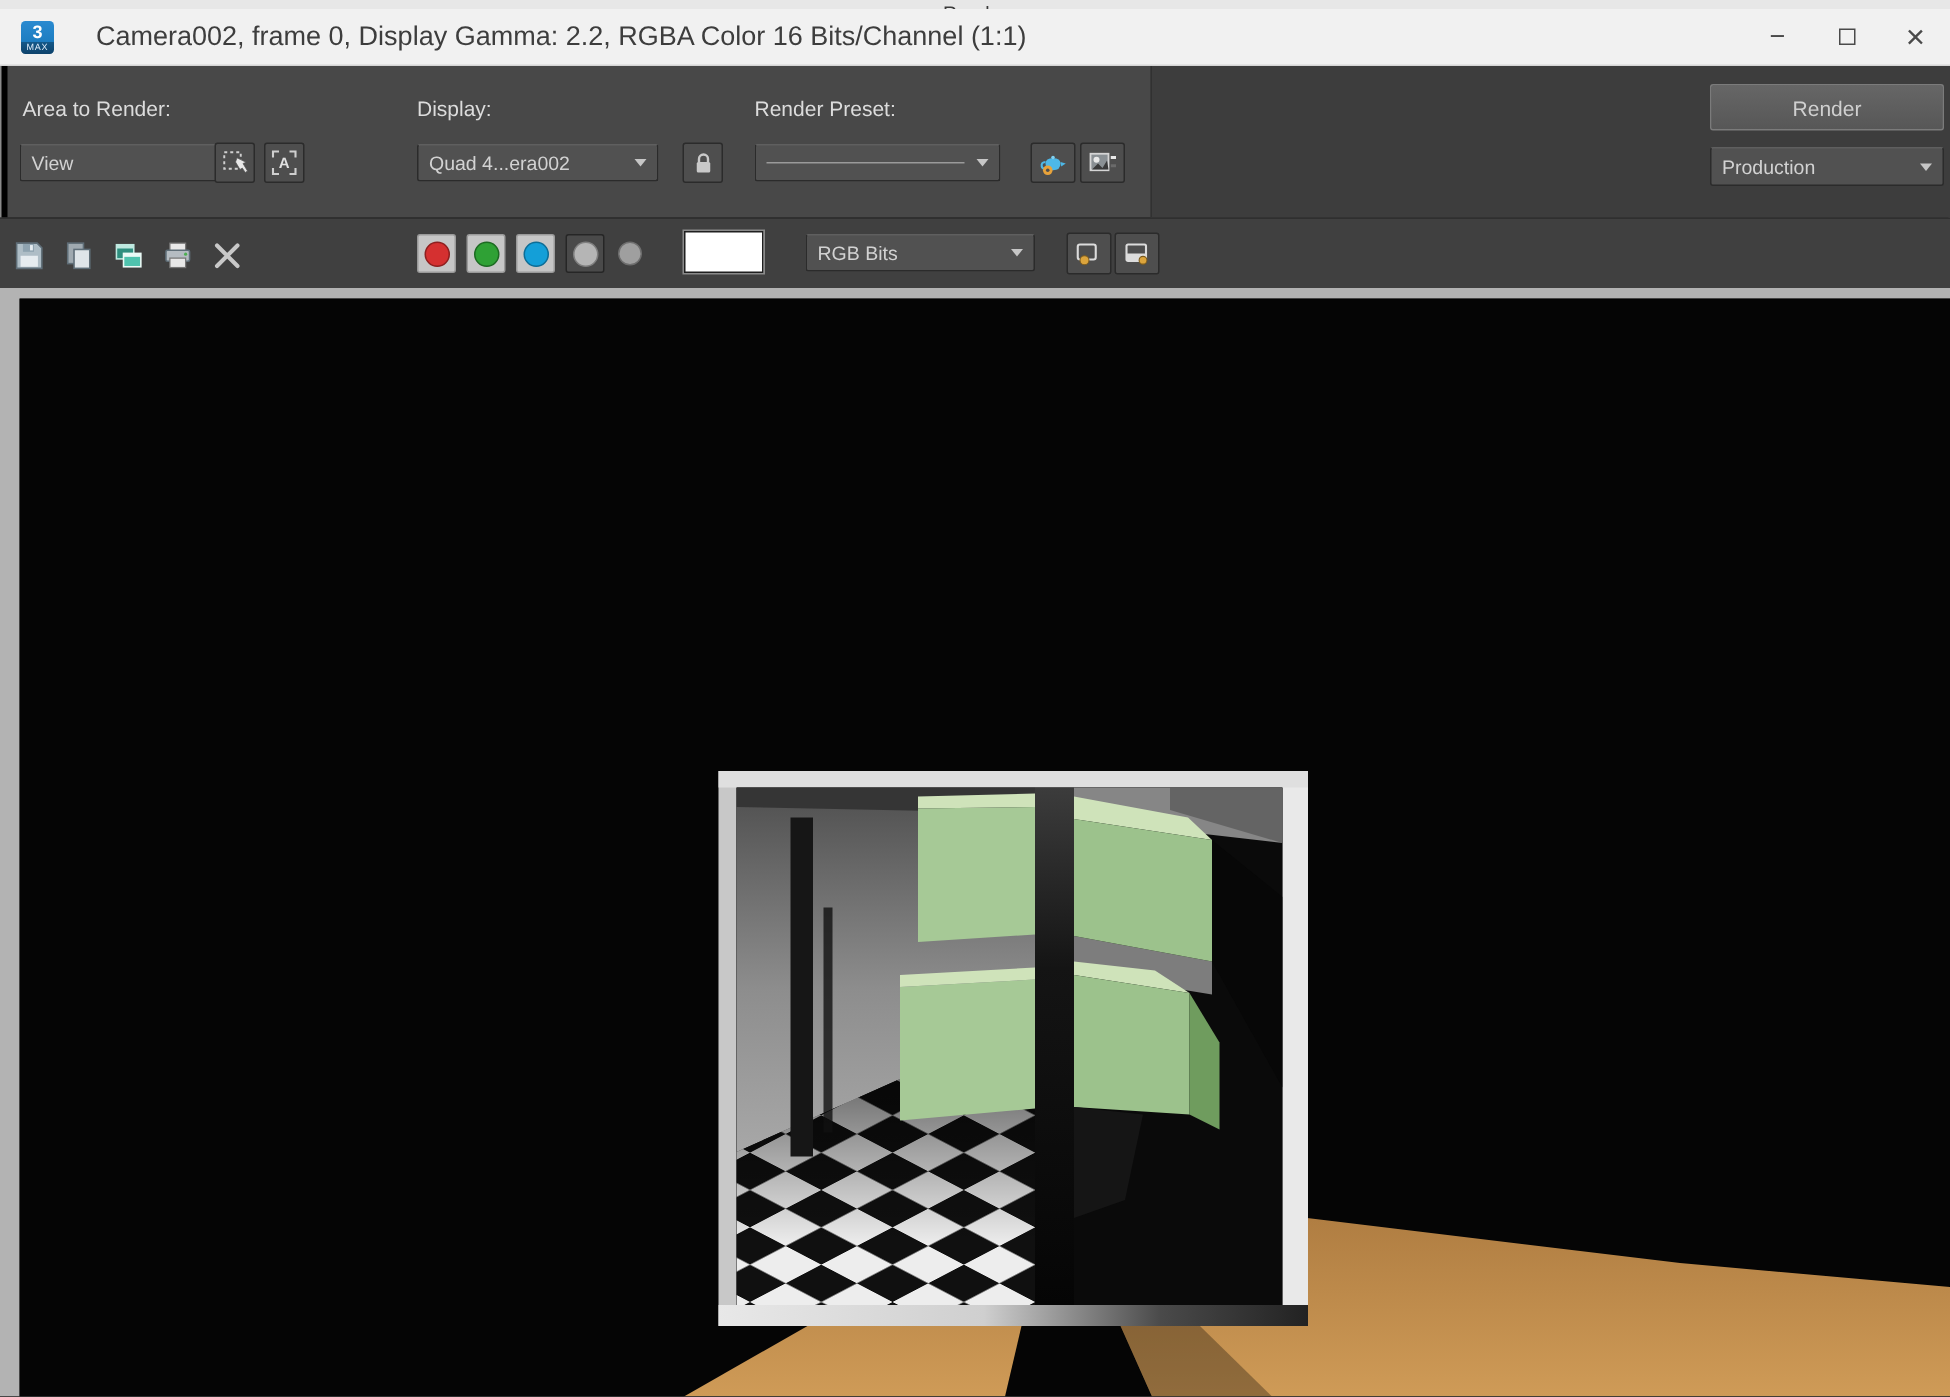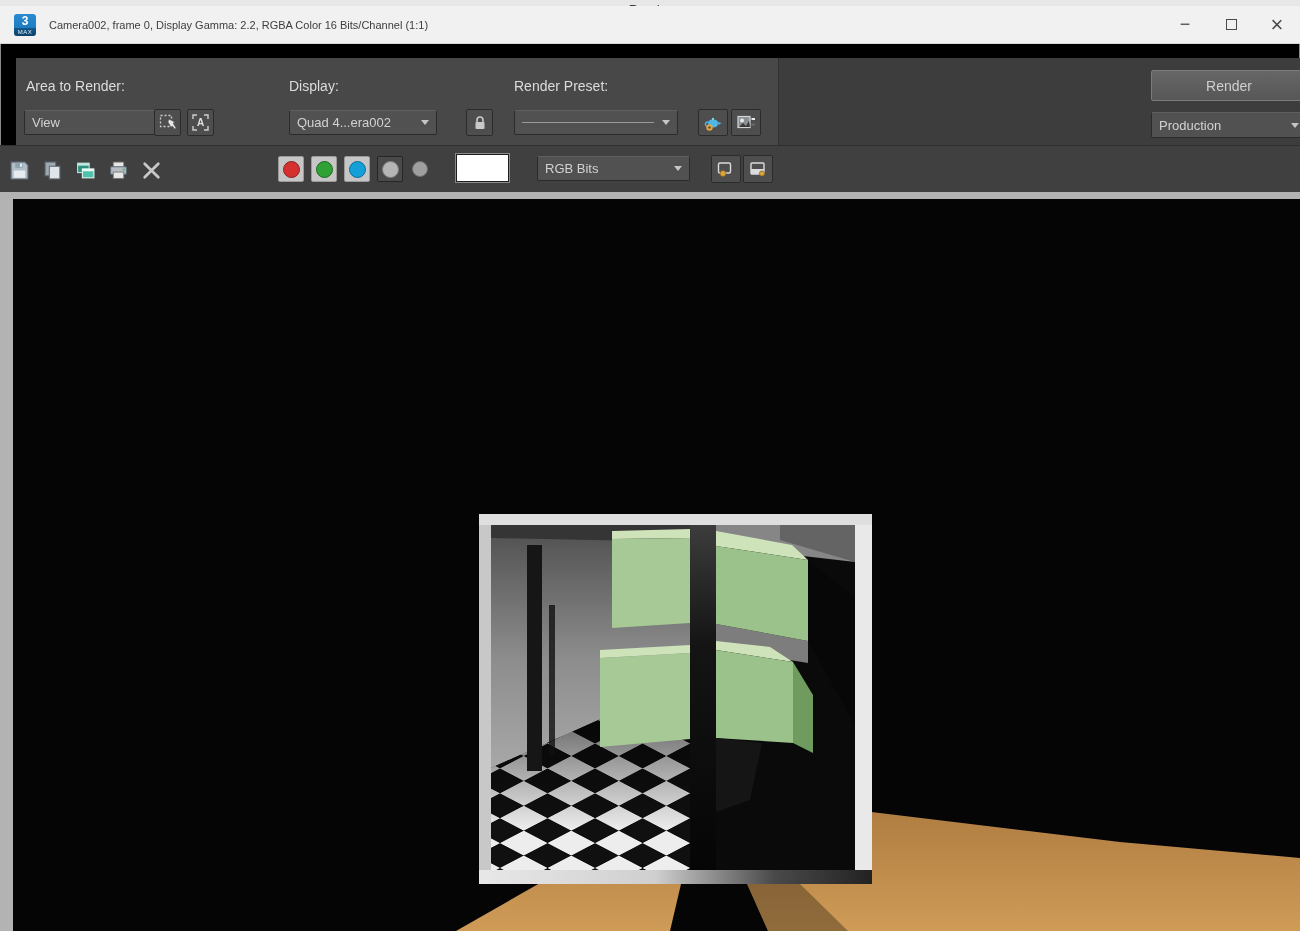--- a/index.html
+++ b/index.html
@@ -13,29 +13,29 @@
   .top-sliver span{display:inline-block;font-size:13px;color:#3a3a3a;margin-top:-10px;}
 
   
   .titlebar{position:absolute;top:6px;left:0;right:0;height:38px;background:var(--titlebar-bg,#f1f1f1);
             border-bottom:1px solid #d6d6d6;display:flex;align-items:center;box-sizing:border-box;}
   .app-logo{width:22px;height:22px;margin-left:14px;border-radius:3px;flex:0 0 auto;
             background:linear-gradient(180deg,#2a8ad0,var(--logo-blue,#1d7ec2) 60%,#135c94);overflow:hidden;}
   .app-logo .three{display:block;text-align:center;color:#fff;font-size:12px;font-weight:bold;line-height:14px;}
   .app-logo .max{display:block;text-align:center;color:#dfeefc;font-size:6px;line-height:8px;
                  background:rgba(0,0,0,.28);letter-spacing:.5px;}
-  .title-text{margin-left:13px;font-size:11px;color:var(--titlebar-text,#3d3d3d);white-space:nowrap;}
+  .title-text{margin-left:28px;font-size:18px;color:var(--titlebar-text,#3d3d3d);white-space:nowrap;}
   .win-controls{margin-left:auto;display:flex;height:100%;}
   .win-btn{width:46px;height:100%;display:flex;align-items:center;justify-content:center;
            color:#4a4a4a;font-size:18px;cursor:default;}
   .win-btn .maxbox{width:11px;height:11px;border:1.3px solid #4a4a4a;box-sizing:border-box;}
   .win-btn.close{font-size:22px;font-weight:300;}
 
   
-  .toolbar1{position:absolute;top:44px;left:16px;right:0;height:101px;background:var(--toolbar-bg,#484848);margin-top:14px;}
+  .toolbar1{position:absolute;top:44px;left:5px;right:0;height:101px;background:var(--toolbar-bg,#484848);}
   .toolbar1 .right-panel{position:absolute;left:762px;top:0;right:0;bottom:0;
                          background:var(--toolbar-right-bg,#3d3d3d);border-left:1px solid #313131;}
   .tb-label{position:absolute;top:20px;font-size:14px;color:var(--label-text,#dcdcdc);white-space:nowrap;}
   .dd{position:absolute;height:25px;box-sizing:border-box;background:var(--control-bg,#515151);
       border:1px solid var(--control-border,#2b2b2b);border-top-color:#5f5f5f;border-radius:2px;
       color:#d2d2d2;font-size:13px;display:flex;align-items:center;padding:0 7px;cursor:default;}
   .dd .arr{width:0;height:0;margin-left:auto;border-left:4px solid transparent;
            border-right:4px solid transparent;border-top:5px solid #c6c6c6;}
   .dd .sep-line{flex:1;height:1px;background:#9a9a9a;margin-right:8px;}
   .tbtn{position:absolute;top:51px;width:27px;height:27px;box-sizing:border-box;
@@ -117,21 +117,21 @@
       </svg>
     </div>
     <div class="tbtn" style="left:171px">
       <svg width="19" height="19" viewBox="0 0 19 19">
         <path d="M2 6 V2 h4 M13 2 h4 v4 M17 13 v4 h-4 M6 17 H2 v-4" fill="none" stroke="#cfcfcf" stroke-width="1.4"></path>
         <text x="9.5" y="13" text-anchor="middle" font-size="10" font-weight="bold" fill="#e0e0e0">A</text>
       </svg>
     </div>
 
     <div class="tb-label" style="left:273px">Display:</div>
-    <div class="dd" style="left:273px;top:52px;width:148px">
+    <div class="dd" style="left:273px;top:52px;width:161px">
       <span>Quad 4...era002</span>
       <span class="arr"></span>
     </div>
 
     <div class="tbtn" style="left:450px">
       <svg width="18" height="18" viewBox="0 0 18 18">
         <path d="M6 8 V6 a3 3 0 0 1 6 0 v2" fill="none" stroke="#c9c9c9" stroke-width="1.6"></path>
         <rect x="4.5" y="8" width="9" height="7" rx="1" fill="#c9c9c9"></rect>
       </svg>
     </div>

